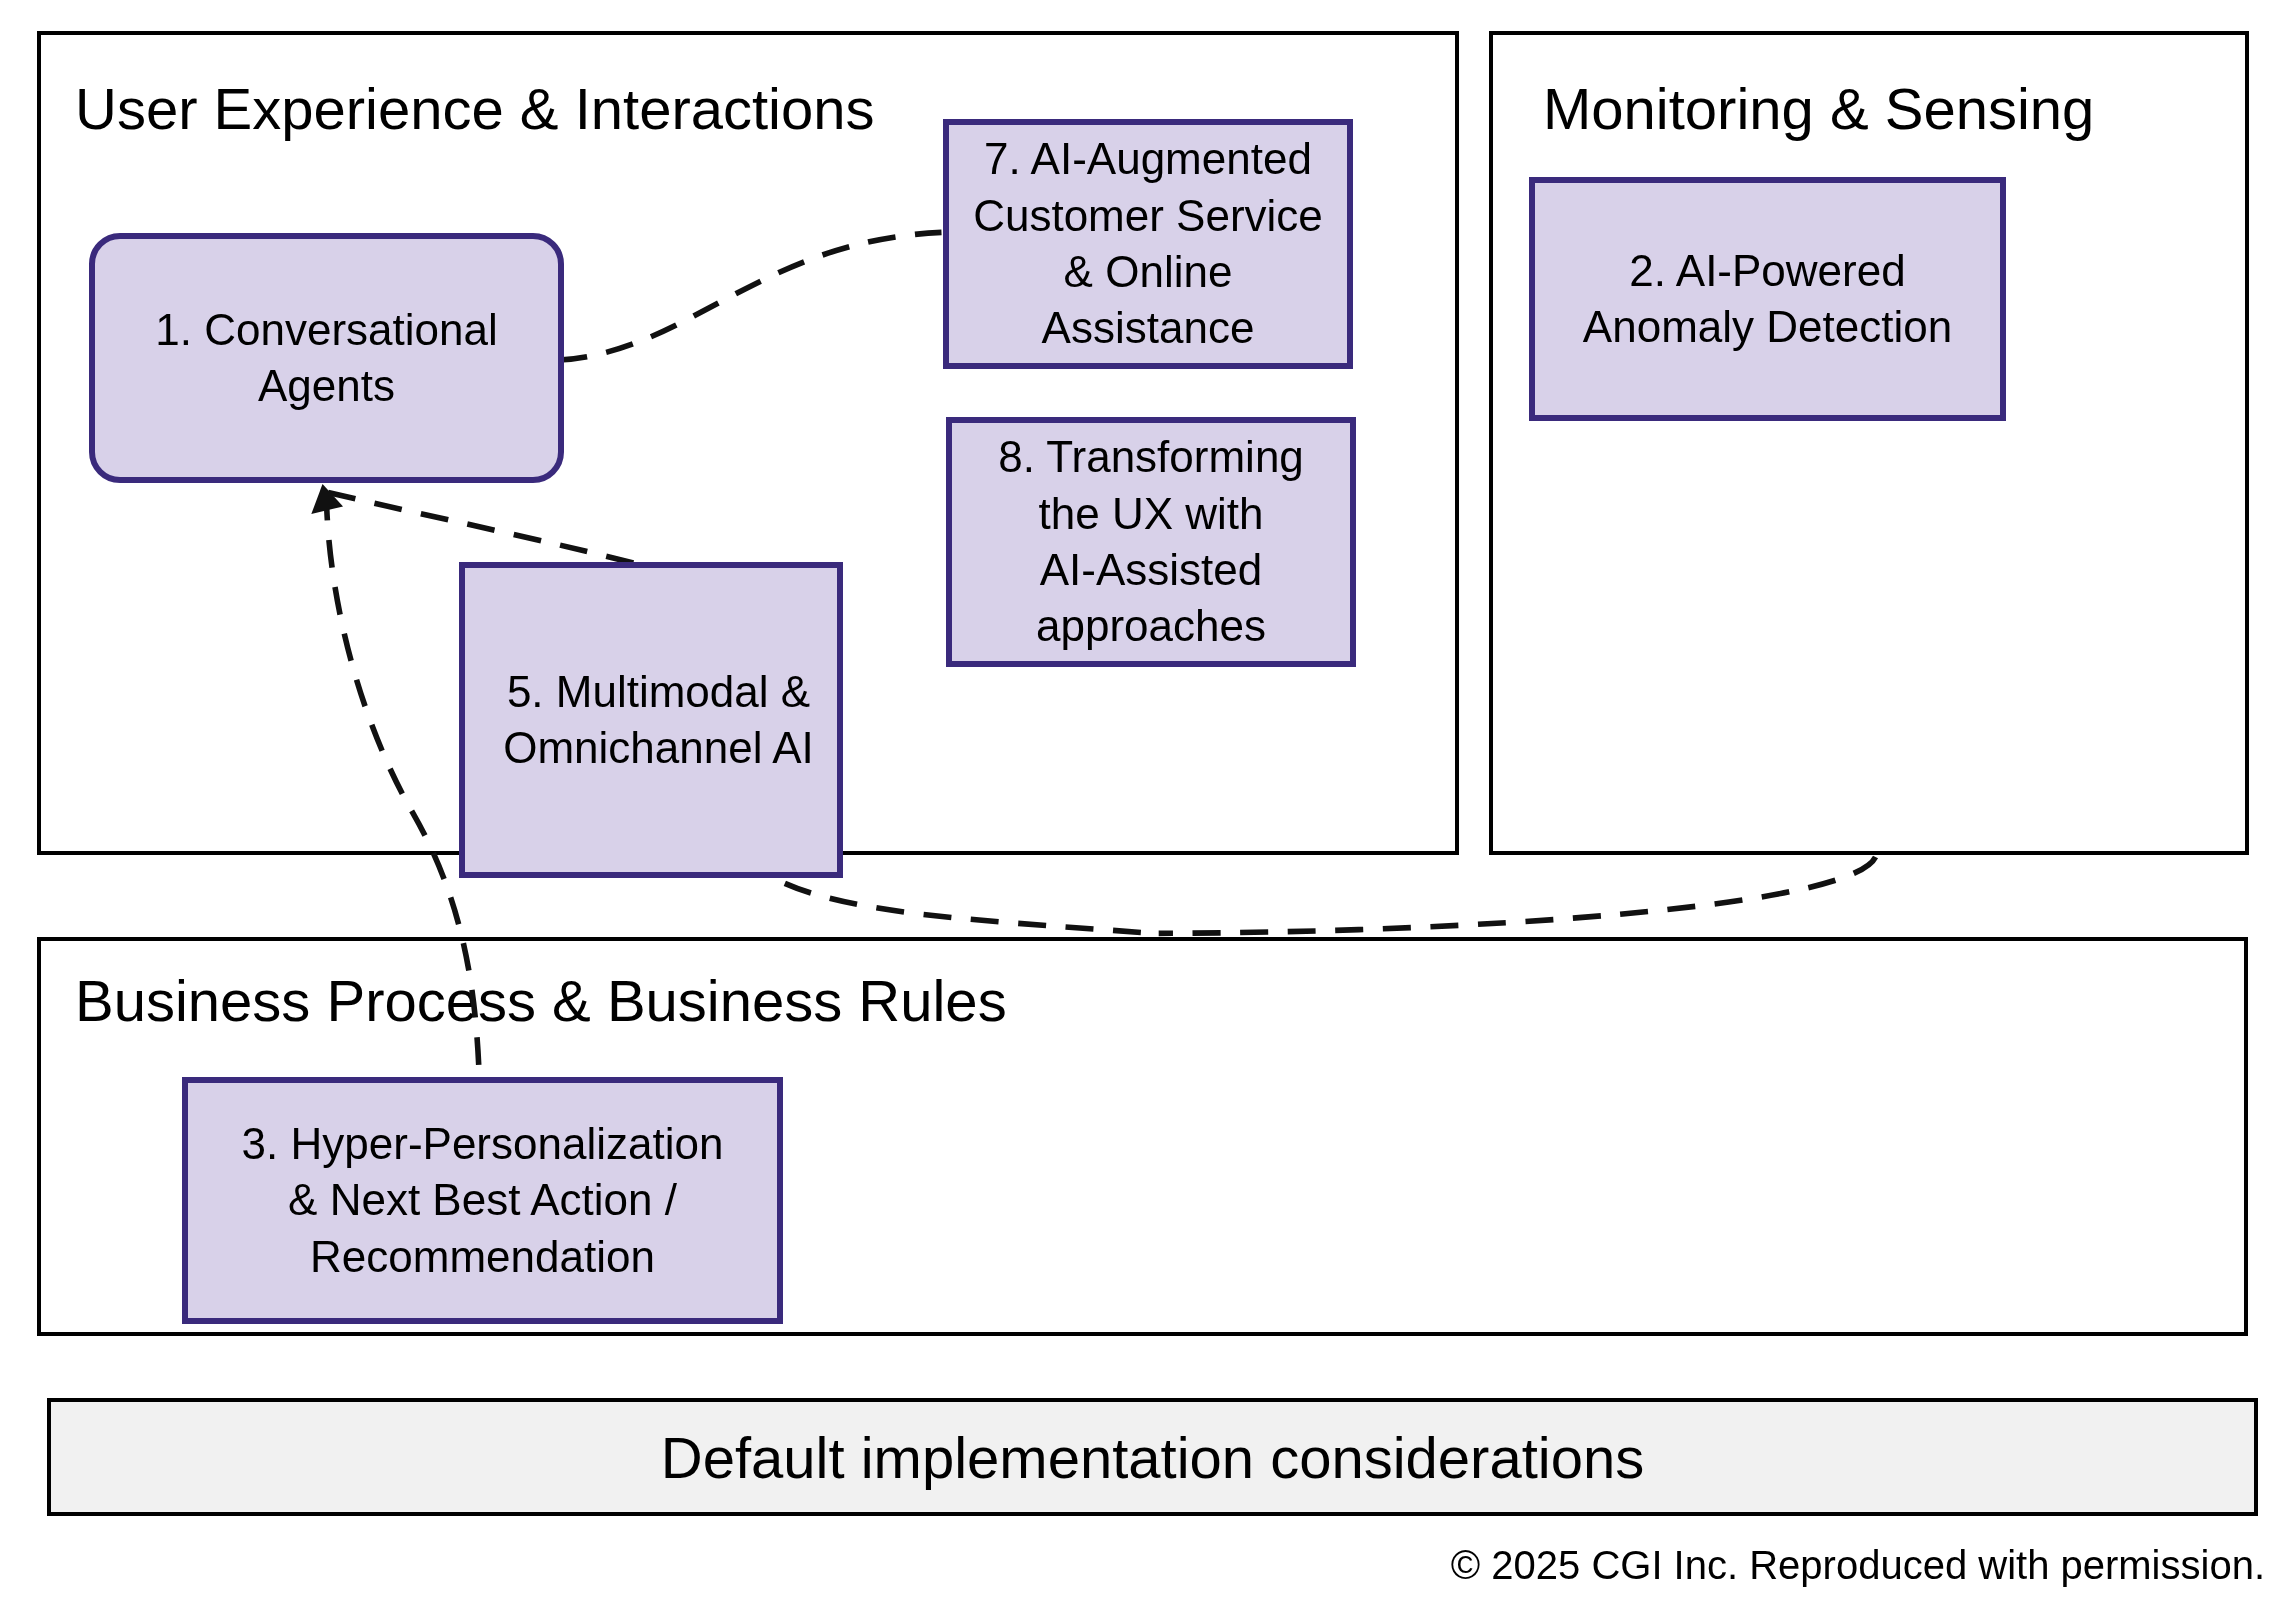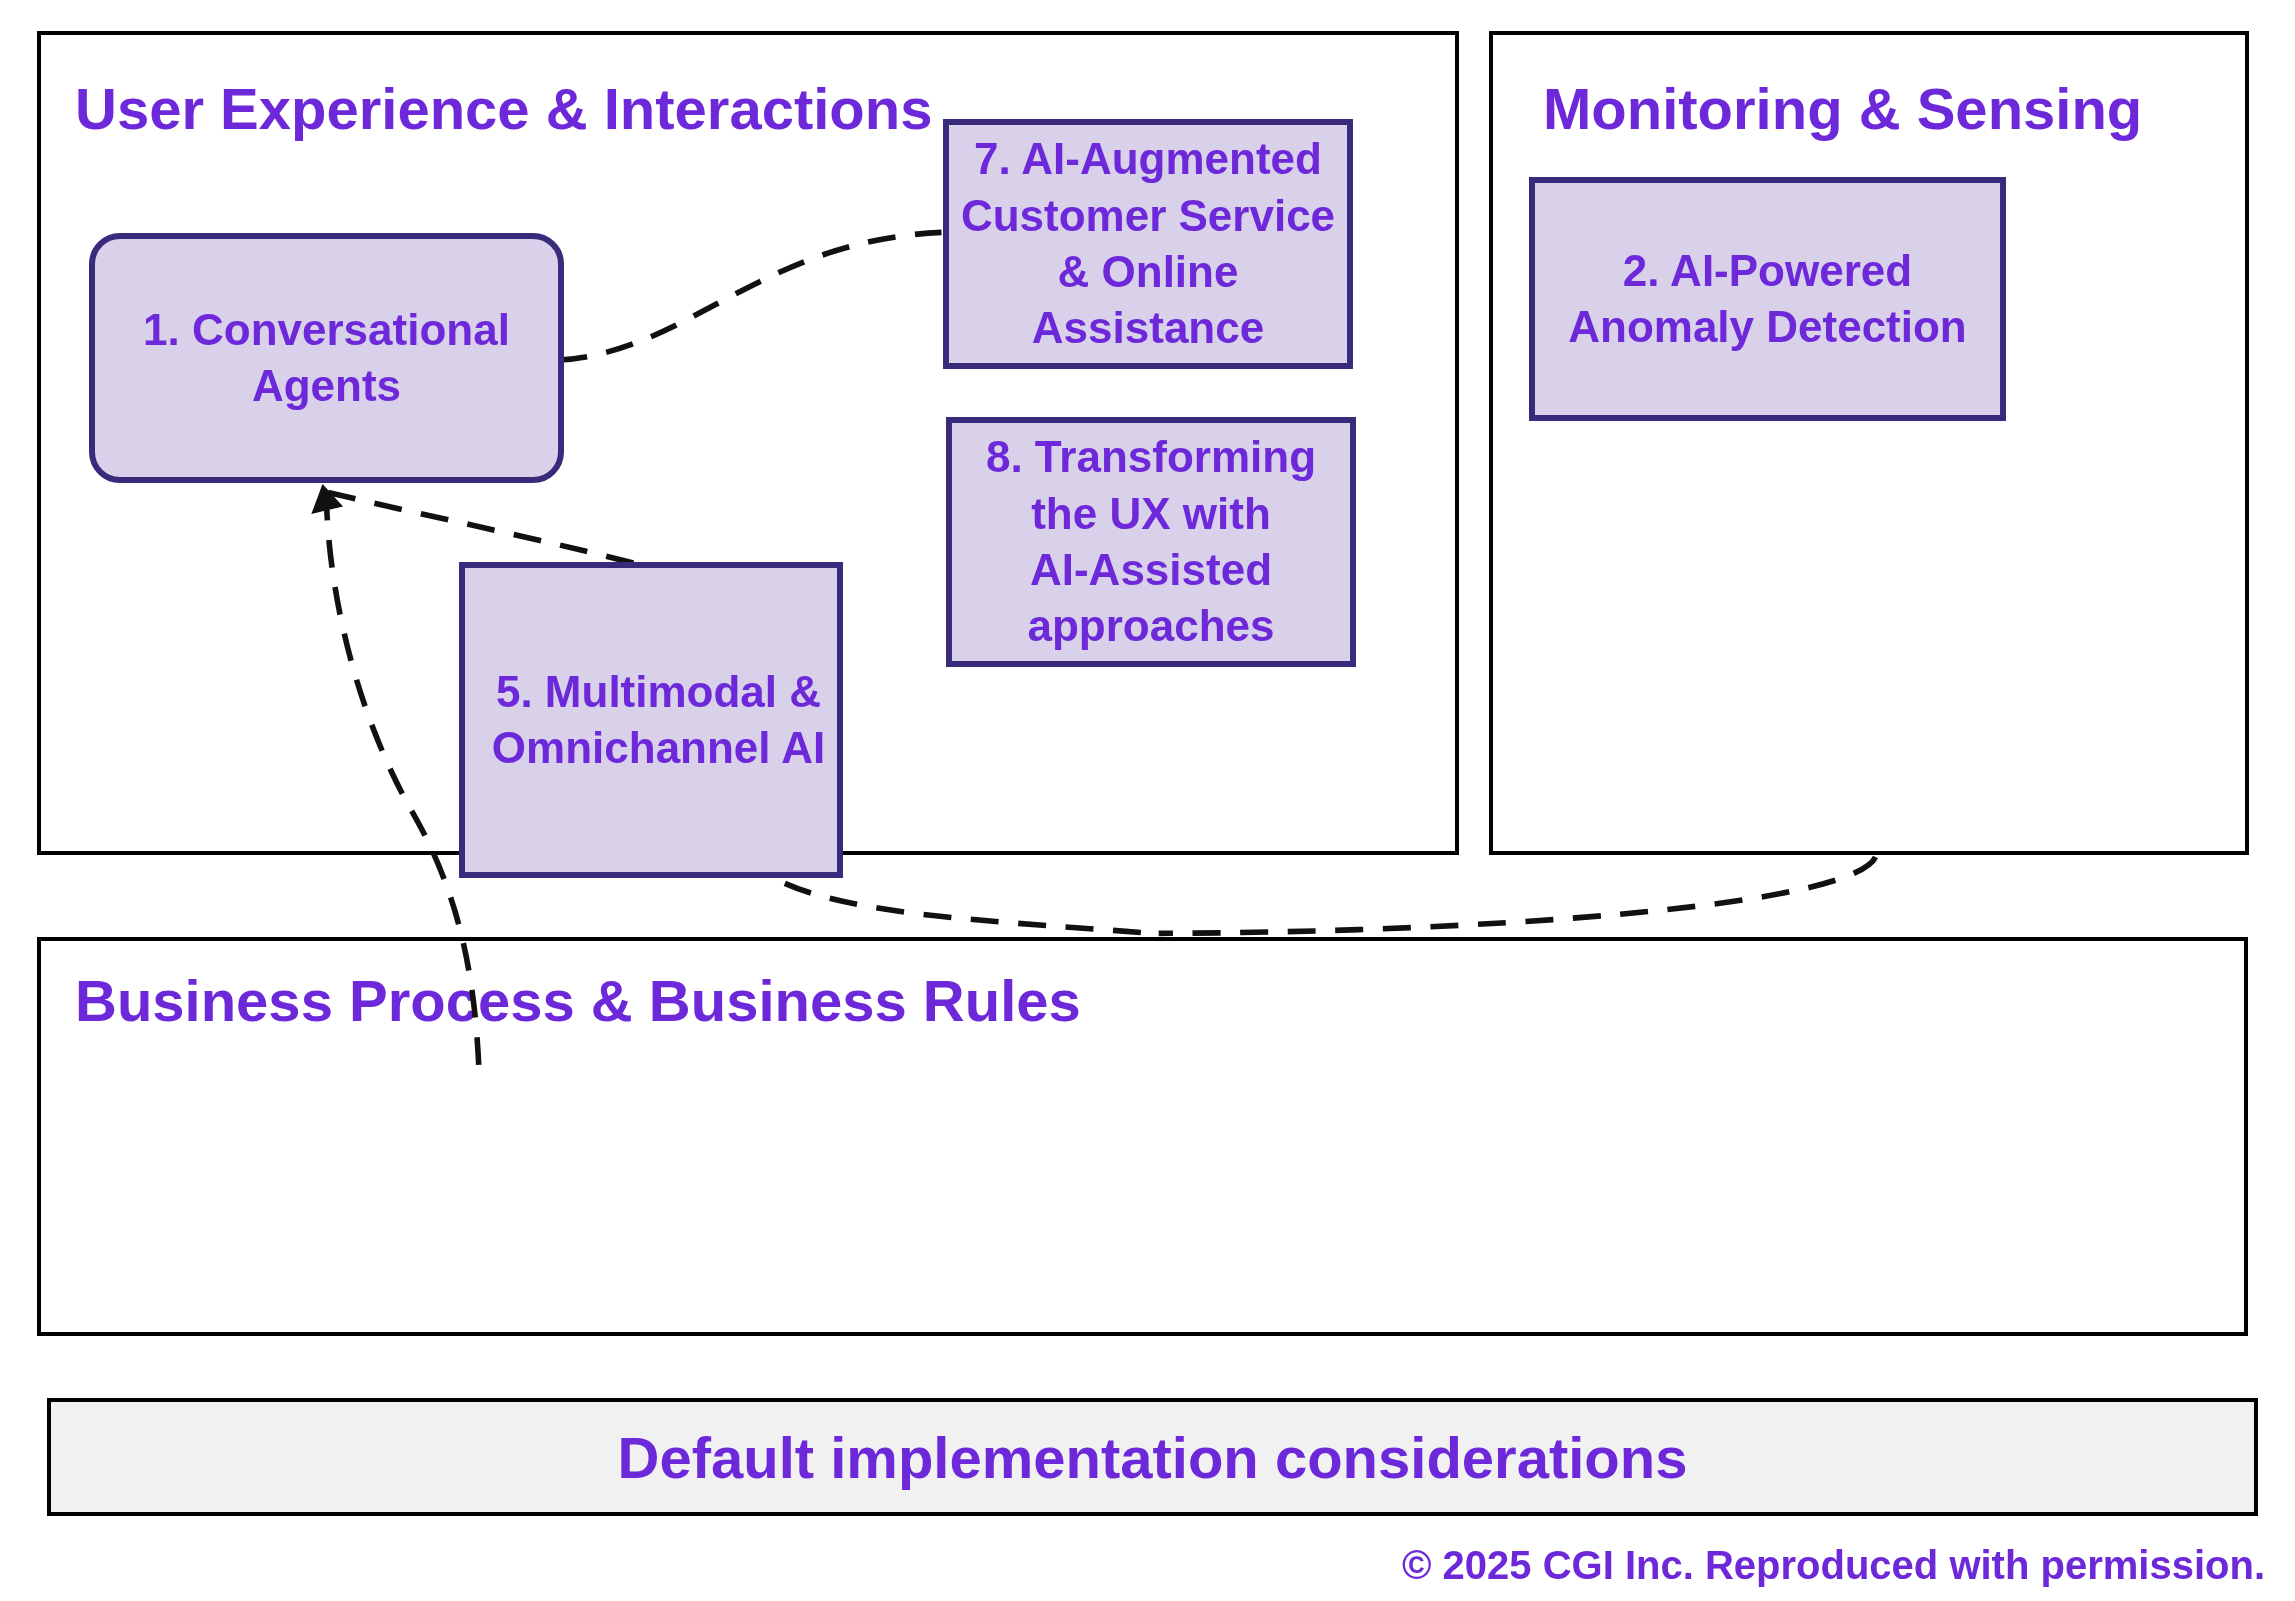--- a/index.html
+++ b/index.html
@@ -1,23 +1,22 @@
 <!DOCTYPE html>
 <html style="font-size:15px"><head>
 <meta charset="utf-8">
 <style>
   html,body{margin:0;padding:0;background:#ffffff;}
   .canvas{
     position:relative;
     width:2295px;height:1602px;
     background:#ffffff;
     font-family:"Liberation Sans", sans-serif;
-    color:#6d28d9;
+    color:#000000;
     overflow:hidden;
-    font-weight:bold;
   }
   .container{
     position:absolute;
     background:#ffffff;
     border:4.7px solid #000000;
     box-sizing:border-box;
     z-index:1;
   }
   .container.ux{left:37px;top:31px;width:1422px;height:824px;}
   .container.ms{left:1489px;top:31px;width:760px;height:824px;}
@@ -108,20 +107,23 @@
 &amp; Online
 Assistance</div>
   <div class="box b8">8. Transforming
 the UX with
 AI-Assisted
 approaches</div>
   <div class="box b5">5. Multimodal &amp;
 Omnichannel AI</div>
   <div class="box b2">2. AI-Powered
 Anomaly Detection</div>
+  <div class="box b3">3. Hyper-Personalization
+&amp; Next Best Action /
+Recommendation</div>
 
   <div class="default-bar">
     <span>Default implementation considerations</span>
   </div>
 
   <div class="copyright">© 2025 CGI Inc. Reproduced with permission.</div>
 
 </div>
 
 

